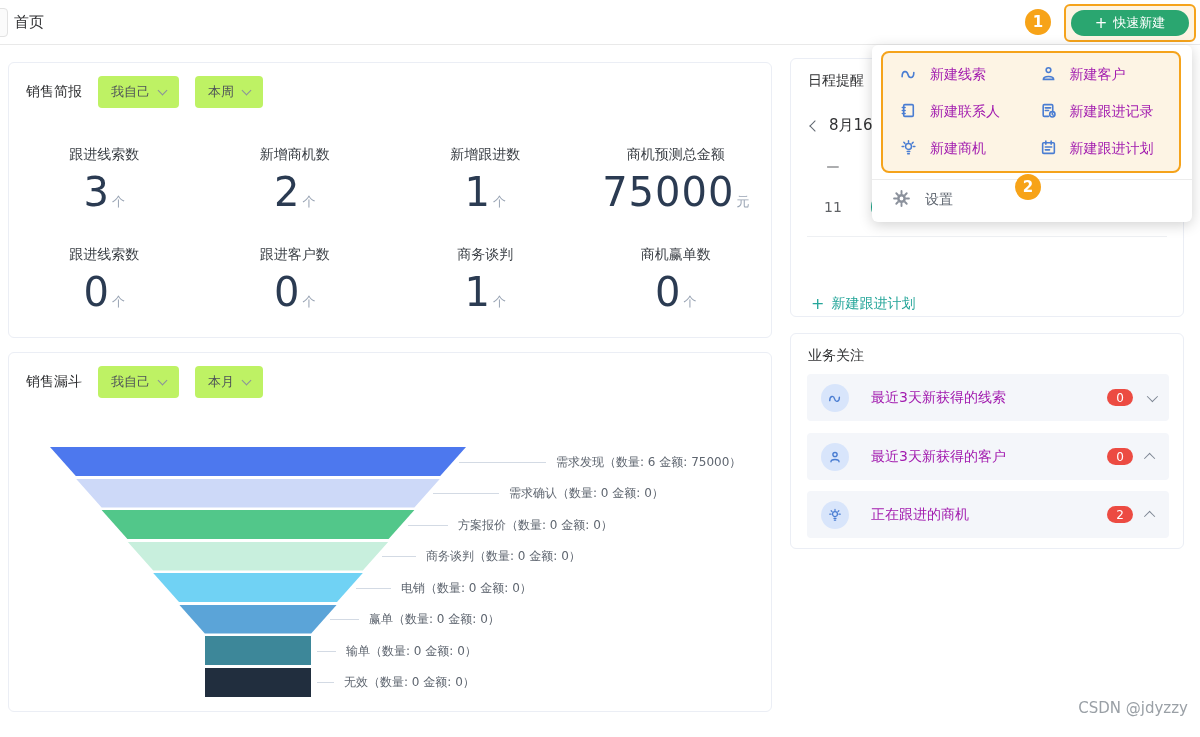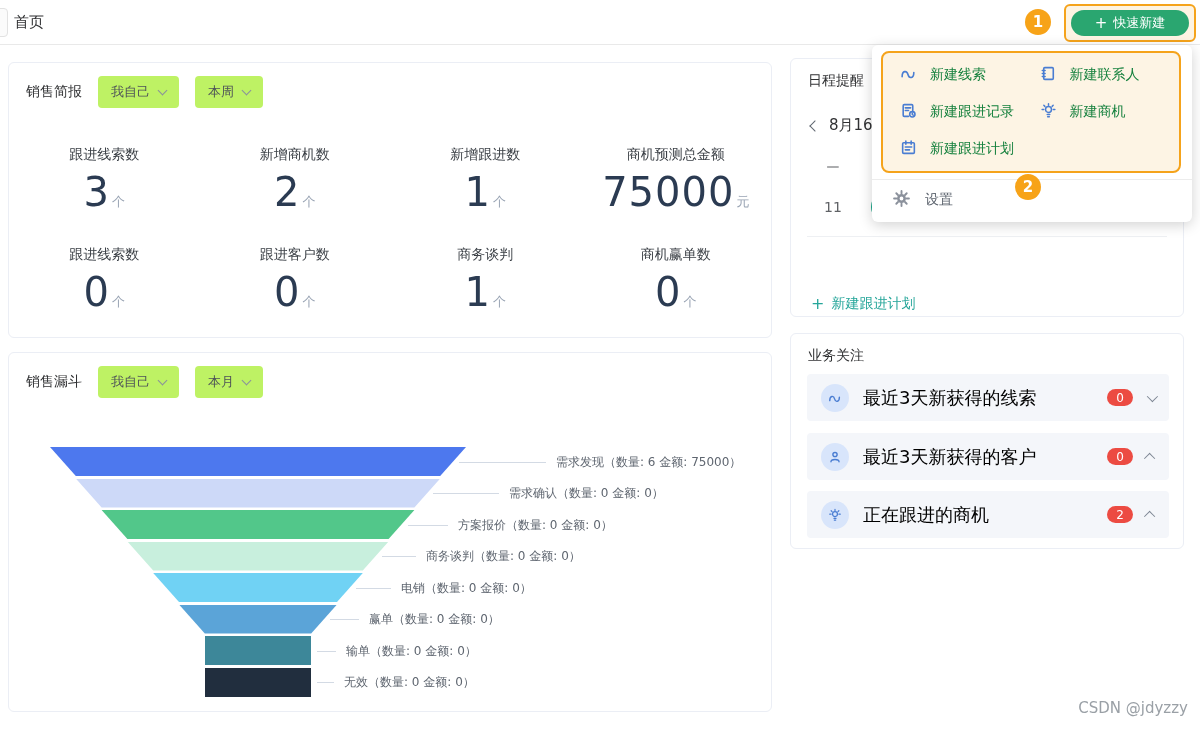--- a/index.html
+++ b/index.html
@@ -79,36 +79,36 @@
                 font-size:14px; color:#b8c0cc; }
   .new-plan { position:absolute; left:20px; top:235px; font-size:14px; color:#26a69a;
               display:flex; align-items:center; gap:7px; cursor:pointer; }
 
   
   .focus-row { position:absolute; left:16px; width:362px; height:47px; background:#f4f6fa;
                border-radius:4px; display:flex; align-items:center; padding:0 14px; cursor:pointer; }
   #focus-row-0 { top:40px; } #focus-row-1 { top:99px;justify-content:space-between; } #focus-row-2 { top:157px; }
   .focus-icon { width:28px; height:28px; border-radius:50%; background:#d8e5fb; flex:0 0 28px;
                 display:flex; align-items:center; justify-content:center; }
-  .focus-label { margin-left:14px; font-size:18px; color:#000000; flex:1; }
+  .focus-label { margin-left:22px; font-size:14px; color:#a21caf; flex:1; }
   .focus-badge { min-width:26px; height:17px; border-radius:9px; background:#ec4b42; color:#fff;
                  font-size:12px; display:flex; align-items:center; justify-content:center; padding:0 5px; }
   .focus-chev { margin-left:14px; width:8px; height:8px; border-right:1.6px solid #7d8693;
                 border-bottom:1.6px solid #7d8693; }
   .focus-chev.down { transform:rotate(45deg) translateY(-2px); }
   .focus-chev.up { transform:rotate(-135deg) translateY(-2px); }
 
   
   #dropdown { position:absolute; left:872px; top:45px; width:320px; height:177px; background:#fff;
               border-radius:6px; box-shadow:0 3px 14px rgba(0,0,0,.18); z-index:20; }
   #dd-box { position:absolute; left:9px; top:6px; width:300px; height:122px; background:#fdf4e4;
             border:2px solid #f5a31b; border-radius:8px; }
   .dd-grid { position:absolute; left:0; top:0; width:100%; height:100%;
              display:grid; grid-template-columns:1fr 1fr; padding:4px 0 4px 17px; }
-  .dd-item { display:flex; align-items:center; gap:13px; font-size:14px; color:#15803d; cursor:pointer; }
+  .dd-item { display:flex; align-items:center; gap:13px; font-size:14px; color:#a21caf; cursor:pointer; }
   .dd-divider { position:absolute; left:0; right:0; top:134px; height:1px; background:#ececec; }
   .dd-settings { position:absolute; left:21px; top:140px; height:30px; display:flex;
                  align-items:center; gap:15px; font-size:14px; color:#5f6670; cursor:pointer; }
 
   .watermark { position:absolute; right:12px; bottom:20px; font-size:15px; color:#9aa0a6; }
 </style>
 </head>
 <body>
 
 <div class="topbar">
@@ -288,20 +288,29 @@
         <span>
           <svg width="17" height="17" viewBox="0 0 16 16" fill="none" stroke="#4a7dd2" stroke-width="1.5" stroke-linecap="round">
               <path d="M2 11c0-6 4.5-6 5.5-2s5.5 4 5.5-2"></path>
             </svg>
         </span>
         <span>新建线索</span>
       </div>
       <div class="dd-item">
         <span>
           <svg width="17" height="17" viewBox="0 0 16 16" fill="none" stroke="#4a7dd2" stroke-width="1.5" stroke-linecap="round">
+              <circle cx="8" cy="4.8" r="2.2"></circle>
+              <path d="M3.2 13.5c0-3.6 9.6-3.6 9.6 0z"></path>
+            </svg>
+        </span>
+        <span>新建客户</span>
+      </div>
+      <div class="dd-item">
+        <span>
+          <svg width="17" height="17" viewBox="0 0 16 16" fill="none" stroke="#4a7dd2" stroke-width="1.5" stroke-linecap="round">
               <rect x="3.5" y="2.5" width="9" height="11" rx="1"></rect>
               <path d="M2.2 5.2h2.6M2.2 8h2.6M2.2 10.8h2.6"></path>
             </svg>
         </span>
         <span>新建联系人</span>
       </div>
       <div class="dd-item">
         <span>
           <svg width="17" height="17" viewBox="0 0 16 16" fill="none" stroke="#4a7dd2" stroke-width="1.5" stroke-linecap="round">
               <path d="M12 8V3.5a1 1 0 0 0-1-1H4a1 1 0 0 0-1 1v9a1 1 0 0 0 1 1h4"></path>

